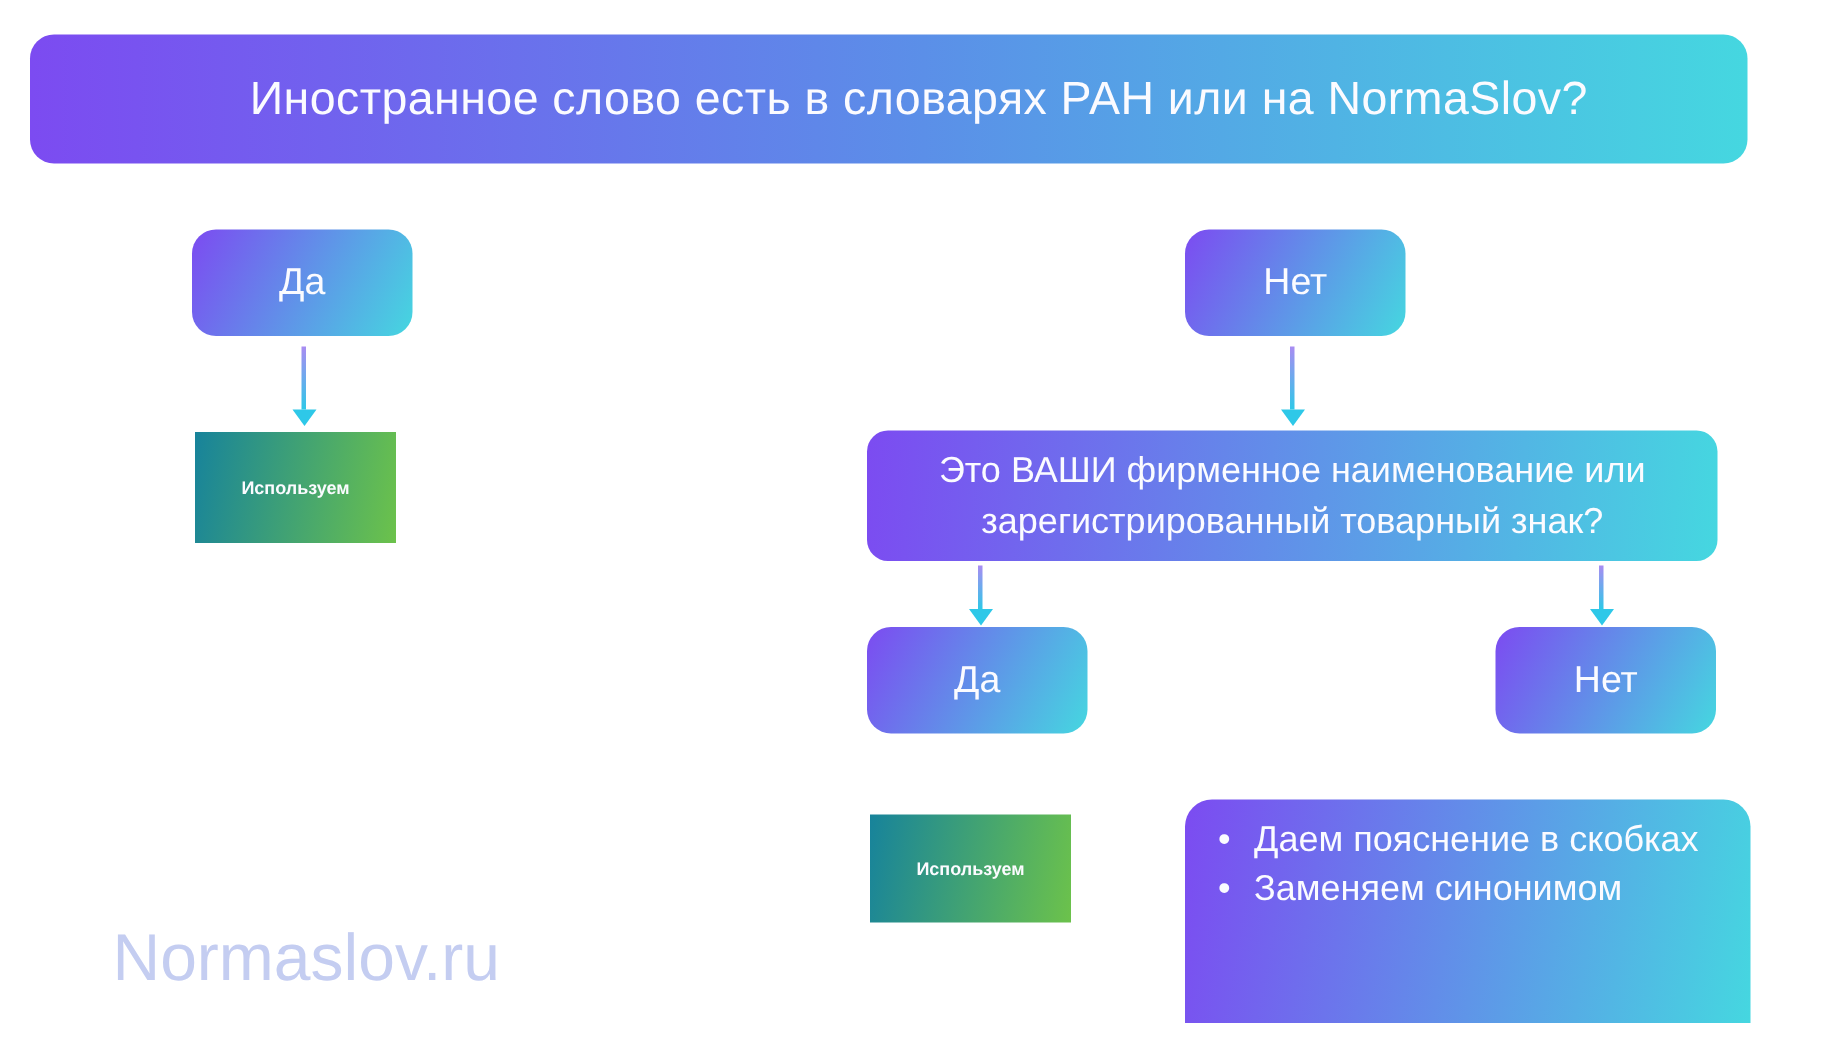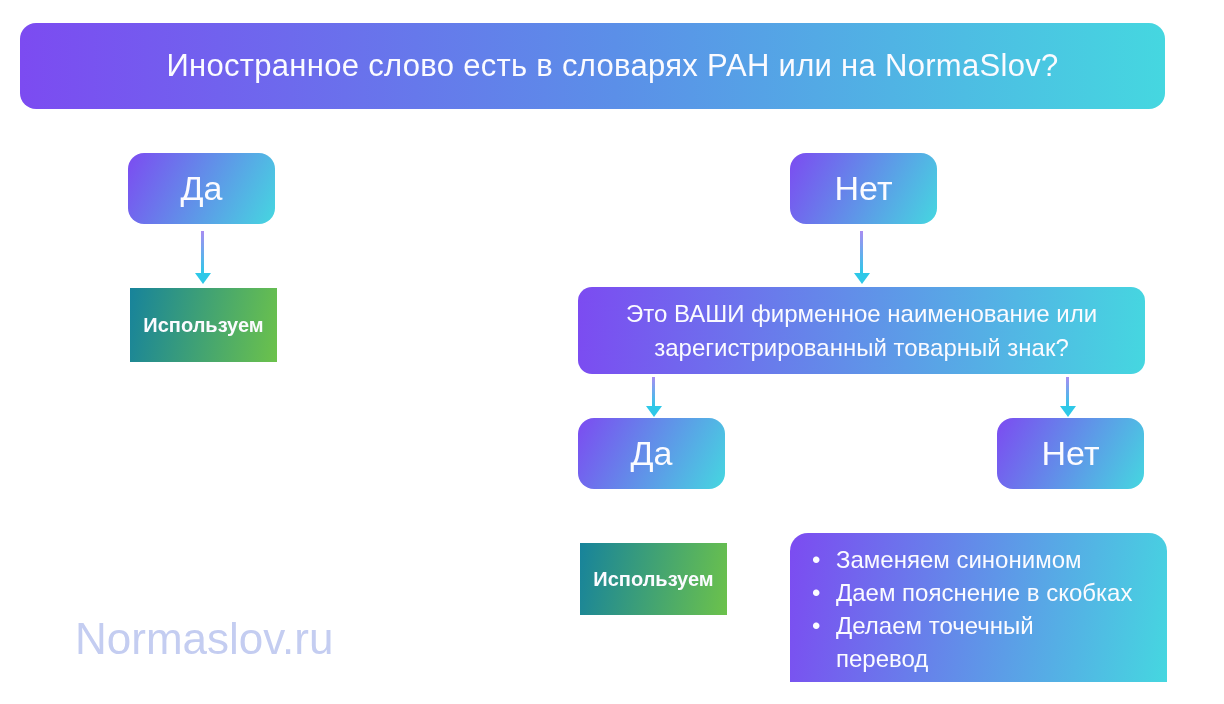--- a/index.html
+++ b/index.html
@@ -29,30 +29,30 @@
     border-radius: 16px;
     background: linear-gradient(90deg, var(--purple) 0%, var(--blue_mid) 52%, var(--cyan) 100%);
     font-size: 31px;
     letter-spacing: 0.3px;
     padding-left: 40px;
   }
   .answer-btn {
     width: 147px; height: 71px;
     border-radius: 16px;
     background: linear-gradient(118deg, var(--purple) 0%, var(--cyan) 100%);
-    font-size: 34px;
+    font-size: 25px;
   }
   .btn-da1  { left: 128px; top: 153px; }
   .btn-net1 { left: 790px; top: 153px; }
   .btn-da2  { left: 578px; top: 418px; }
   .btn-net2 { left: 997px; top: 418px; }
   .use-box {
-    width: 147px; height: 74px;
+    width: 134px; height: 74px;
     background: linear-gradient(100deg, var(--teal) 0%, var(--green) 100%);
-    font-size: 20px;
+    font-size: 12px;
     font-weight: bold;
   }
   .use-box-1 { left: 130px; top: 288px; }
   .use-box-2 { left: 580px; top: 543px; height: 72px; }
   .question-box {
     left: 578px; top: 287px; width: 567px; height: 87px;
     border-radius: 14px;
     background: linear-gradient(95deg, var(--purple) 0%, var(--cyan) 100%);
     font-size: 24px;
     line-height: 34px;
@@ -144,21 +144,20 @@
   <div class="node answer-btn btn-net2">
     <span>Нет</span>
   </div>
 
   <div class="node use-box use-box-2">
     <span>Используем</span>
   </div>
 
   <div class="node actions-box">
     <ul>
+      <li>Даем пояснение в скобках</li>
       <li>Заменяем синонимом</li>
-      <li>Даем пояснение в скобках</li>
-      <li>Делаем точечный перевод</li>
     </ul>
   </div>
 
   <div class="watermark">Normaslov.ru</div>
 
 </div>
 
 </body></html>

